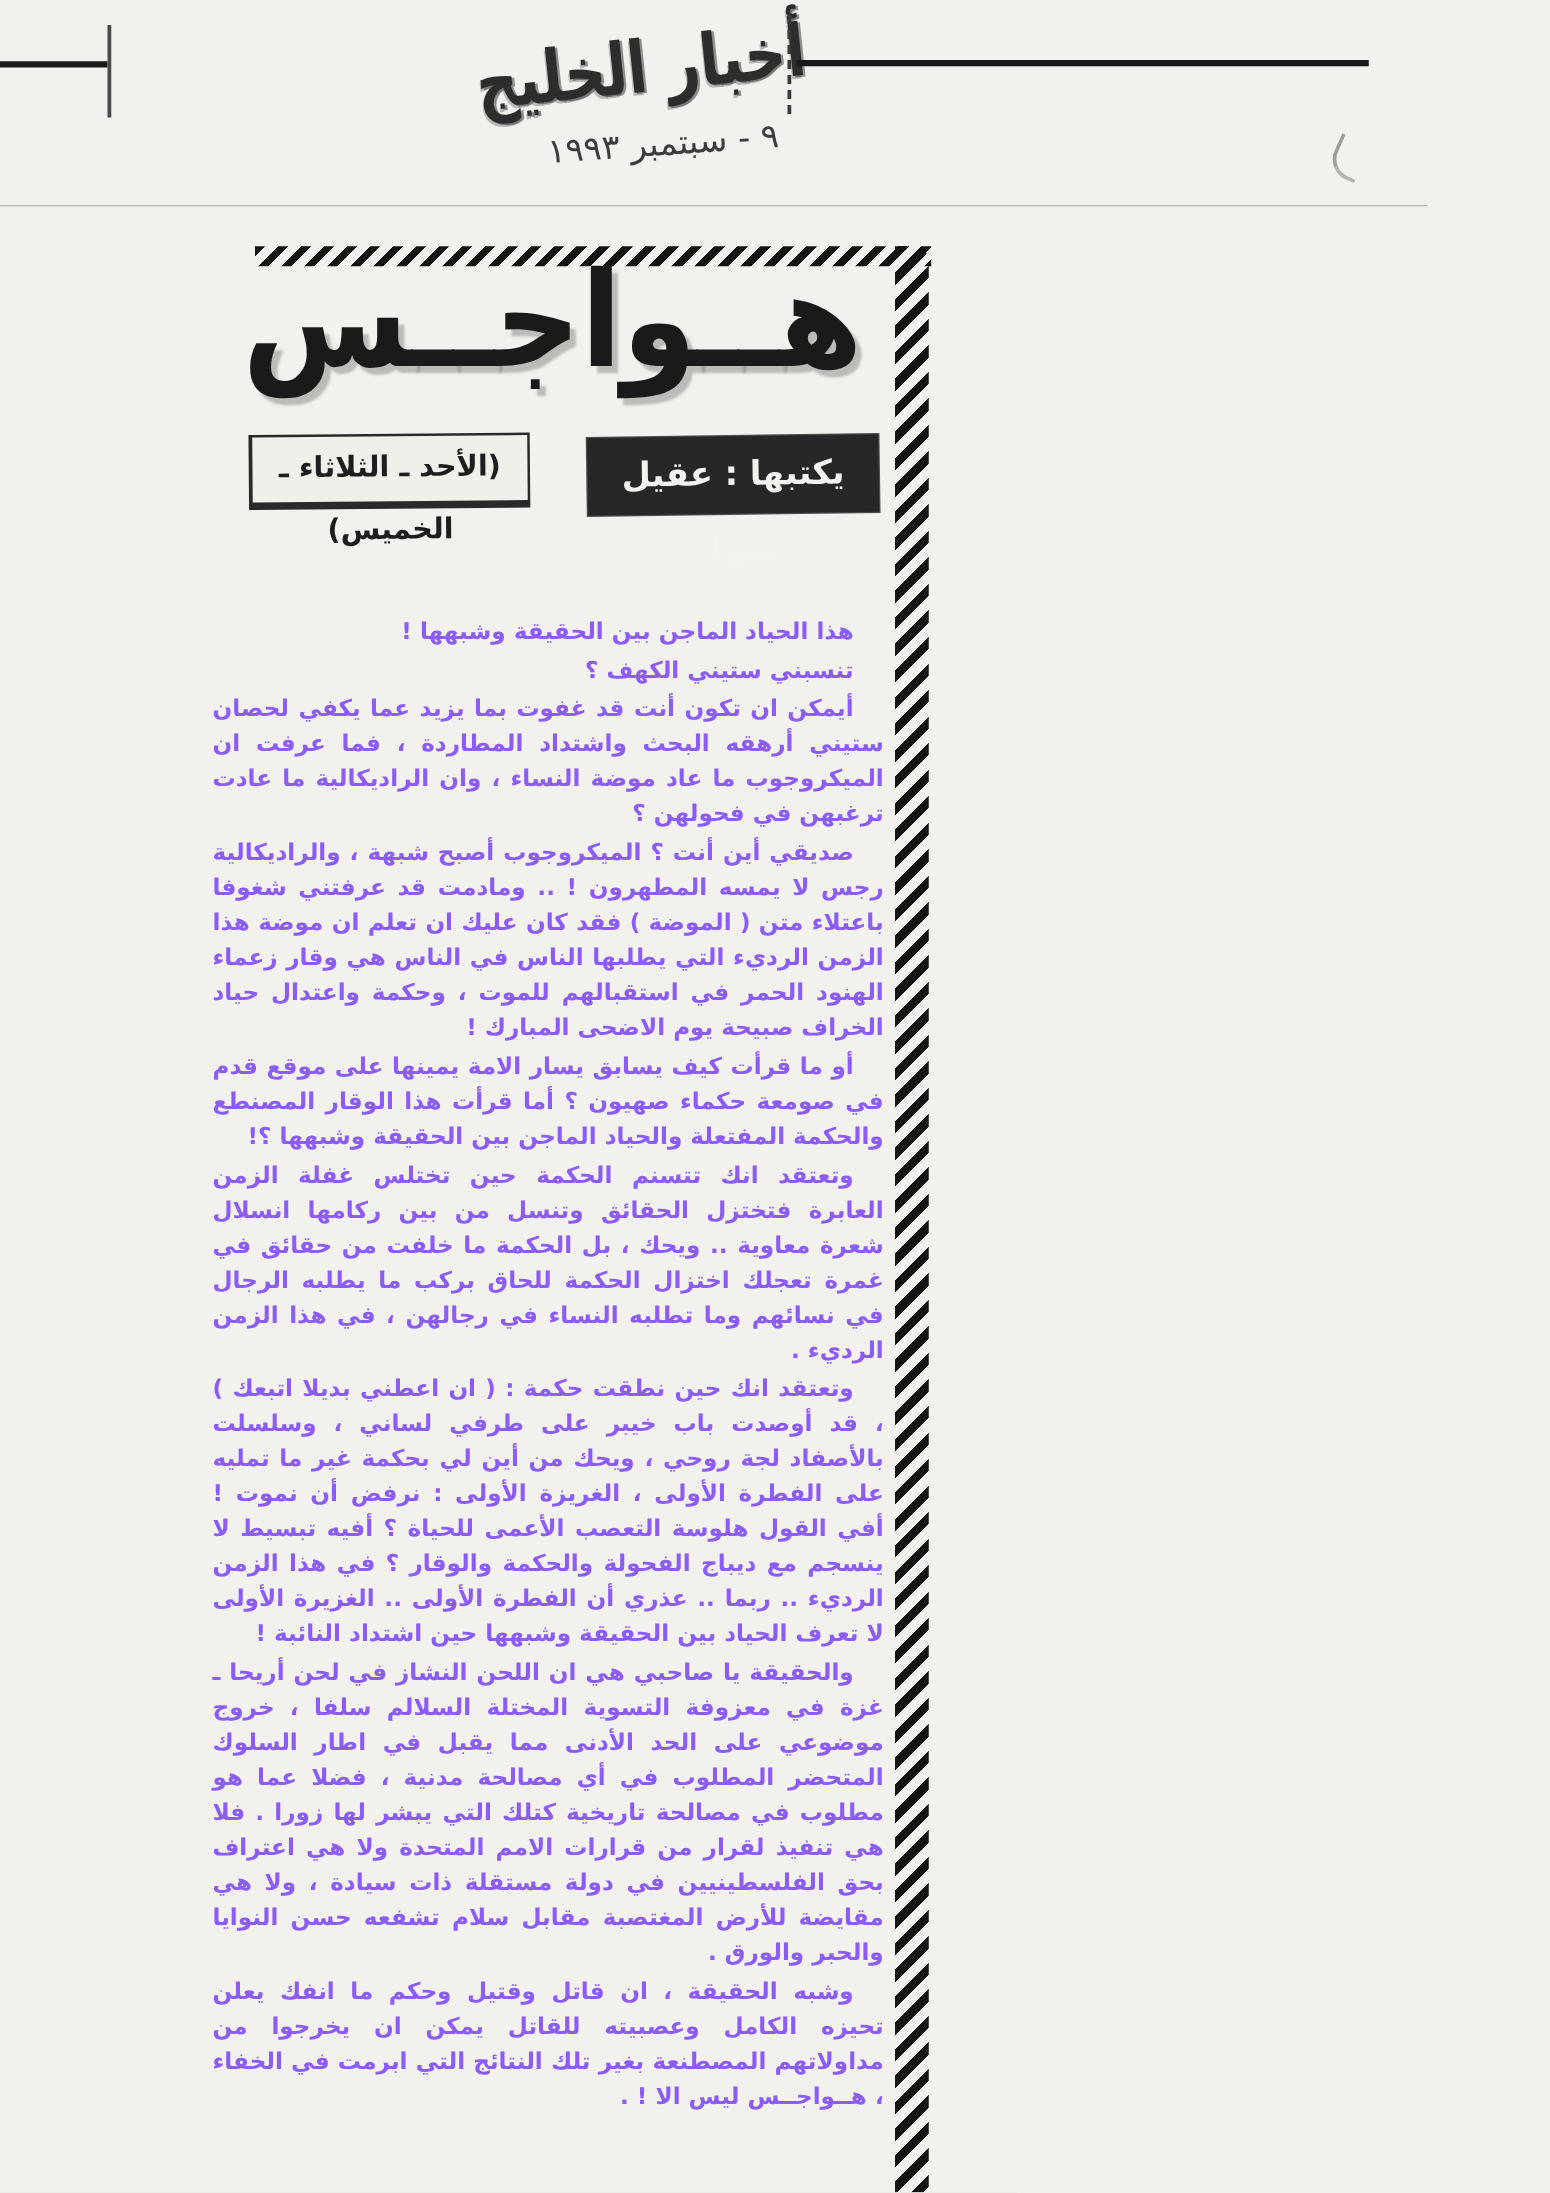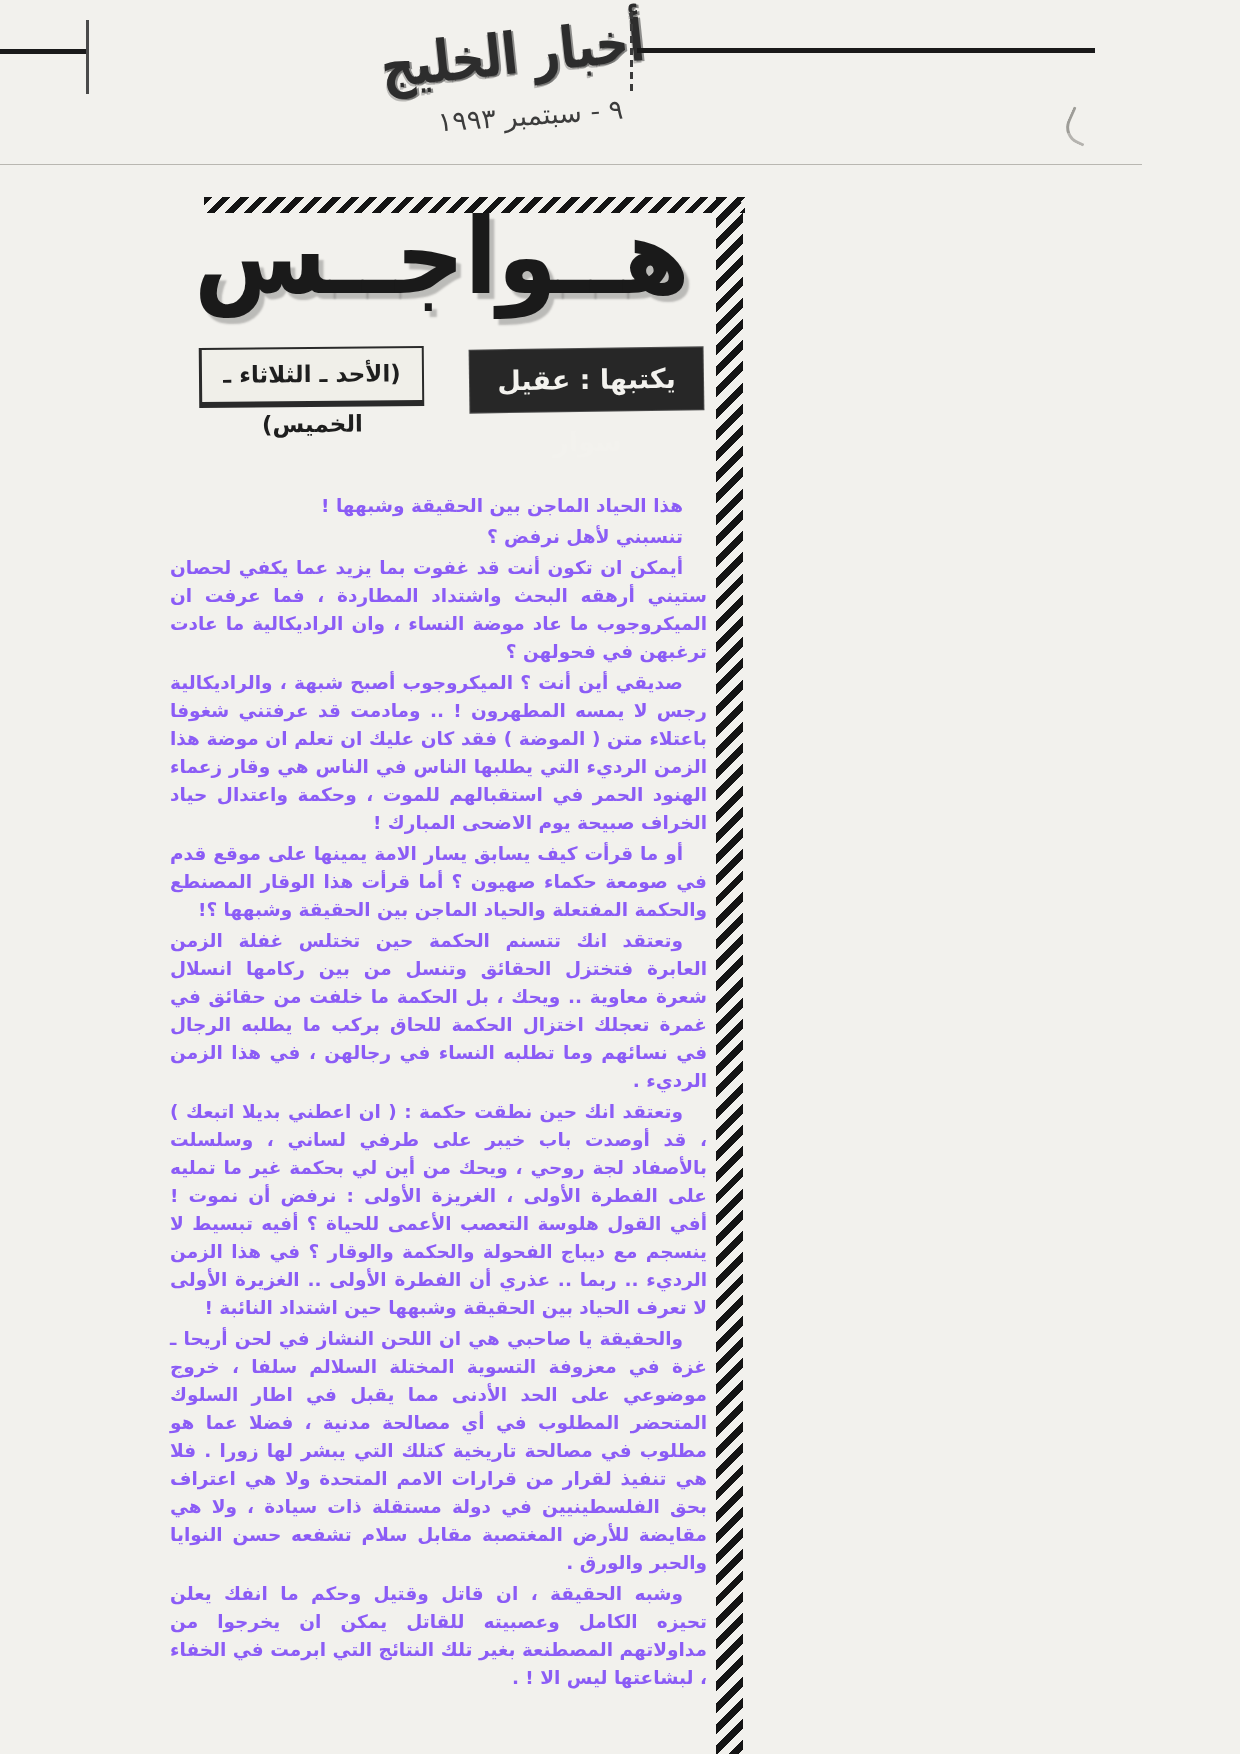--- a/index.html
+++ b/index.html
@@ -99,23 +99,23 @@
 
   <div class="hatch-top"></div>
   <div class="hatch-right"></div>
 
   <div class="headline">هــواجــس</div>
   <div class="byline-bar">يكتبها : عقيل سوار</div>
   <div class="schedule-box">(الأحد ـ الثلاثاء ـ الخميس)</div>
 
   <div class="body-col">
       <p class="body-para">هذا الحياد الماجن بين الحقيقة وشبهها !</p>
-      <p class="body-para">تنسبني لأهل نرفض ؟</p>
+      <p class="body-para">تنسبني ستيني الكهف ؟</p>
       <p class="body-para">أيمكن ان تكون أنت قد غفوت بما يزيد عما يكفي لحصان ستيني أرهقه البحث واشتداد المطاردة ، فما عرفت ان الميكروجوب ما عاد موضة النساء ، وان الراديكالية ما عادت ترغبهن في فحولهن ؟</p>
       <p class="body-para">صديقي أين أنت ؟ الميكروجوب أصبح شبهة ، والراديكالية رجس لا يمسه المطهرون ! .. ومادمت قد عرفتني شغوفا باعتلاء متن ( الموضة ) فقد كان عليك ان تعلم ان موضة هذا الزمن الرديء التي يطلبها الناس في الناس هي وقار زعماء الهنود الحمر في استقبالهم للموت ، وحكمة واعتدال حياد الخراف صبيحة يوم الاضحى المبارك !</p>
       <p class="body-para">أو ما قرأت كيف يسابق يسار الامة يمينها على موقع قدم في صومعة حكماء صهيون ؟ أما قرأت هذا الوقار المصنطع والحكمة المفتعلة والحياد الماجن بين الحقيقة وشبهها ؟!</p>
       <p class="body-para">وتعتقد انك تتسنم الحكمة حين تختلس غفلة الزمن العابرة فتختزل الحقائق وتنسل من بين ركامها انسلال شعرة معاوية .. ويحك ، بل الحكمة ما خلفت من حقائق في غمرة تعجلك اختزال الحكمة للحاق بركب ما يطلبه الرجال في نسائهم وما تطلبه النساء في رجالهن ، في هذا الزمن الرديء .</p>
       <p class="body-para">وتعتقد انك حين نطقت حكمة : ( ان اعطني بديلا اتبعك ) ، قد أوصدت باب خيبر على طرفي لساني ، وسلسلت بالأصفاد لجة روحي ، ويحك من أين لي بحكمة غير ما تمليه على الفطرة الأولى ، الغريزة الأولى : نرفض أن نموت ! أفي القول هلوسة التعصب الأعمى للحياة ؟ أفيه تبسيط لا ينسجم مع ديباج الفحولة والحكمة والوقار ؟ في هذا الزمن الرديء .. ربما .. عذري أن الفطرة الأولى .. الغزيرة الأولى لا تعرف الحياد بين الحقيقة وشبهها حين اشتداد النائبة !</p>
       <p class="body-para">والحقيقة يا صاحبي هي ان اللحن النشاز في لحن أريحا ـ غزة في معزوفة التسوية المختلة السلالم سلفا ، خروج موضوعي على الحد الأدنى مما يقبل في اطار السلوك المتحضر المطلوب في أي مصالحة مدنية ، فضلا عما هو مطلوب في مصالحة تاريخية كتلك التي يبشر لها زورا . فلا هي تنفيذ لقرار من قرارات الامم المتحدة ولا هي اعتراف بحق الفلسطينيين في دولة مستقلة ذات سيادة ، ولا هي مقايضة للأرض المغتصبة مقابل سلام تشفعه حسن النوايا والحبر والورق .</p>
-      <p class="body-para">وشبه الحقيقة ، ان قاتل وقتيل وحكم ما انفك يعلن تحيزه الكامل وعصبيته للقاتل يمكن ان يخرجوا من مداولاتهم المصطنعة بغير تلك النتائج التي ابرمت في الخفاء ، لبشاعتها ليس الا ! .</p>
+      <p class="body-para">وشبه الحقيقة ، ان قاتل وقتيل وحكم ما انفك يعلن تحيزه الكامل وعصبيته للقاتل يمكن ان يخرجوا من مداولاتهم المصطنعة بغير تلك النتائج التي ابرمت في الخفاء ، هــواجــس ليس الا ! .</p>
     </div>
 
 </div>
 
 </body></html>

